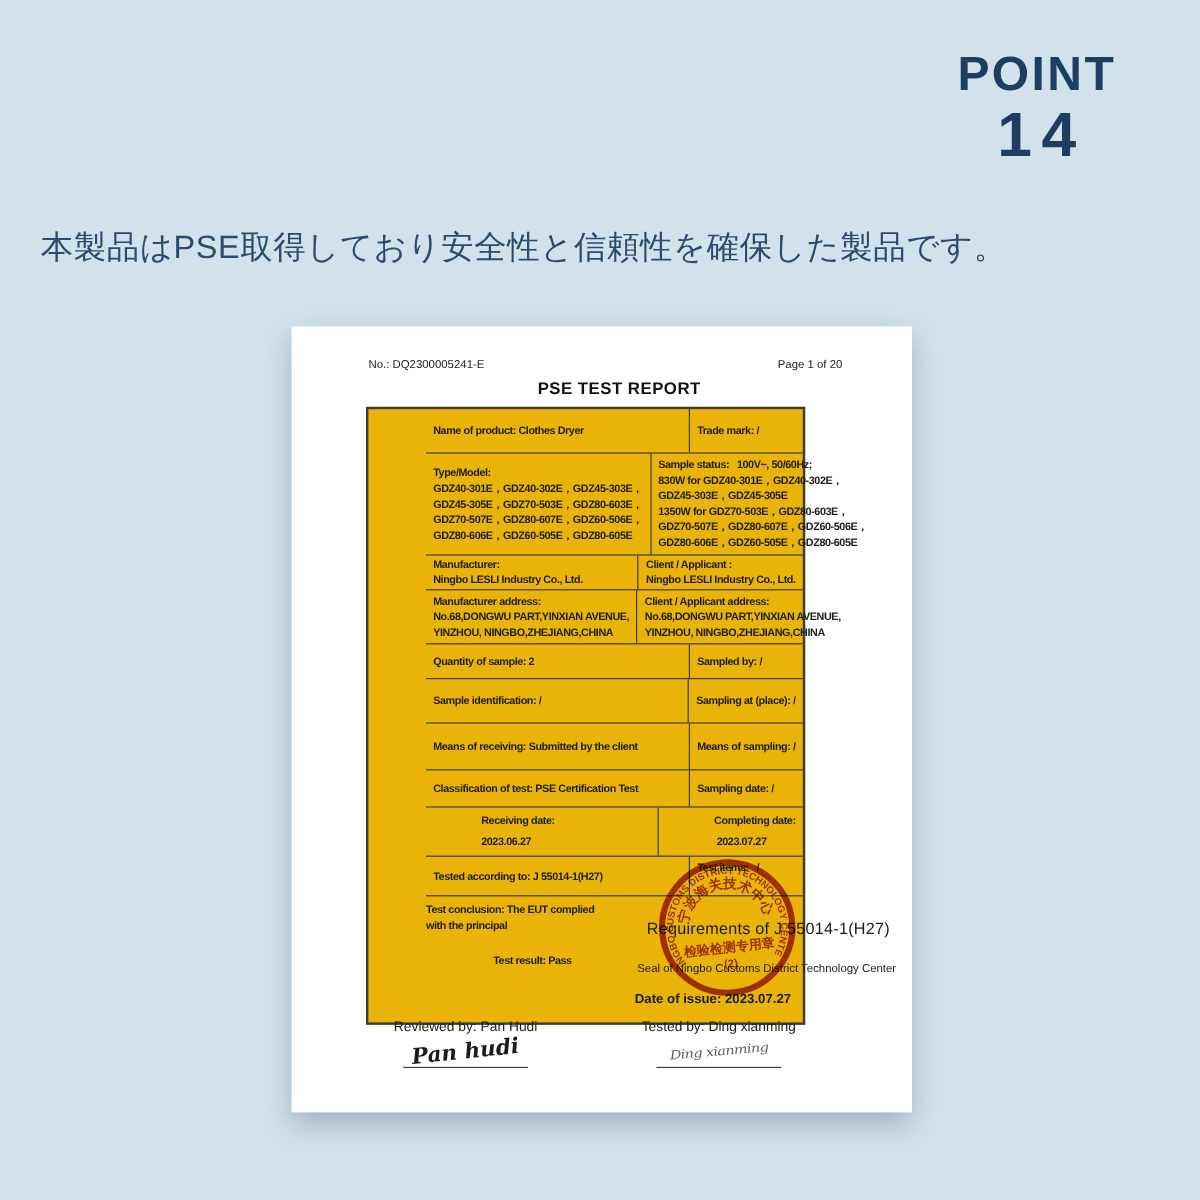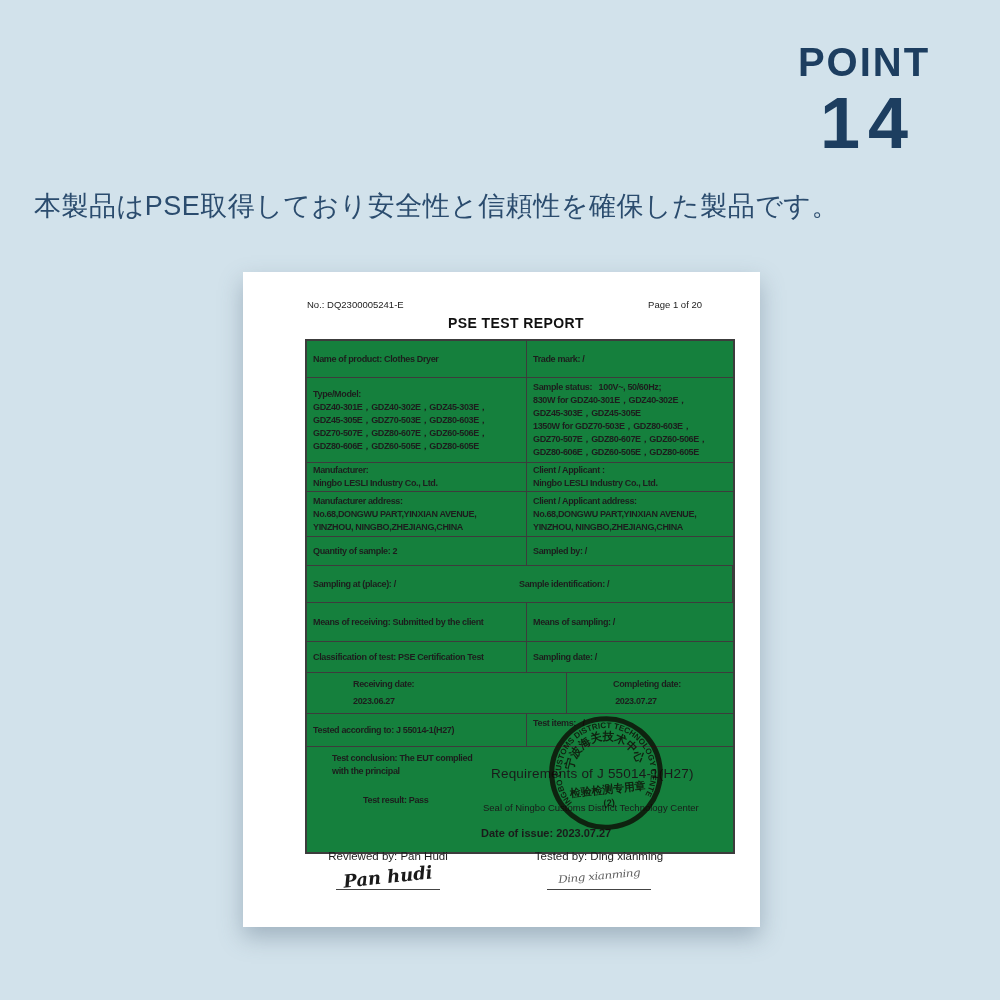--- a/index.html
+++ b/index.html
@@ -14,61 +14,61 @@
   .main-title {
     position:absolute; left:36px; top:74px;
     font-size:72px; font-weight:900; color:#2b4c6e;
     letter-spacing:1px; line-height:1.2; white-space:nowrap;
   }
   .point-block {
     position:absolute; top:40px; right:66px; width:140px;
     text-align:center; color:#1d3e60;
   }
   .point-label { font-size:40px; font-weight:800; letter-spacing:2px; line-height:1.1; }
-  .point-number { font-size:72px; font-weight:800; letter-spacing:8px; padding-left:8px; line-height:1.05; margin-top:2px; }
+  .point-number { font-size:52px; font-weight:800; letter-spacing:8px; padding-left:8px; line-height:1.05; margin-top:2px; }
   .subtitle {
     position:absolute; left:34px; top:188px;
     font-size:27px; font-weight:500; color:#2b4c6e;
     letter-spacing:0.5px; white-space:nowrap;
   }
 
   
   .paper {
     position:absolute; left:243px; top:272px; width:517px; height:655px;
     background:#ffffff; box-shadow:0 10px 22px rgba(80,100,120,0.38);
   }
   .doc-no { position:absolute; left:64px; top:27px; font-size:9.5px; color:#222; }
   .doc-page { position:absolute; right:58px; top:27px; font-size:9.5px; color:#222; }
   .doc-title {
     position:absolute; left:62px; top:43px; width:422px; text-align:center;
     font-size:14px; font-weight:bold; color:#111; letter-spacing:0.4px;
   }
 
   
   .spec-table {
-    position:absolute; left:62px; top:67px; width:430px;
-    border:2px solid #3c3c3c; box-sizing:border-box; background:#15803d;
+    position:absolute; left:62px; top:67px; width:366px;
+    border:2px solid #3c3c3c; box-sizing:border-box; background:#eab308;padding-left:48px;
   }
   .trow { display:flex; border-bottom:1px solid #3c3c3c; }
   .trow:last-child { border-bottom:none; }
   .cell {
     box-sizing:border-box; padding:2px 6px;
     font-size:9px; font-weight:bold; color:#1d1d1d;
     line-height:13px; letter-spacing:-0.35px;
     white-space:pre; display:flex; align-items:center; overflow:visible;
   }
   .cell.cl { width:220px; border-right:1px solid #3c3c3c; }
   .cell.cr { flex:1; }
   .cell.top { align-items:flex-start; padding-top:3px; }
   .cell.lh17 { line-height:17px;margin-left:40px; }
 
   
   .conclusion { position:relative; height:105px; }
   .concl-text {
-    position:absolute; left:25px; top:5px;
+    position:absolute; left:0; top:5px;
     font-size:9px; font-weight:bold; color:#1d1d1d; line-height:13px;
     letter-spacing:-0.35px; white-space:pre-line;
   }
   .concl-result {
     position:absolute; left:8px; top:48px;
     font-size:9px; font-weight:bold; color:#1d1d1d; letter-spacing:-0.35px;margin-left:48px;
   }
   .concl-req {
     position:absolute; left:184px; top:19px;
     font-size:13.5px; font-weight:400; color:#1a1a1a; letter-spacing:0.2px; white-space:nowrap;
@@ -155,22 +155,22 @@
 YINZHOU, NINGBO,ZHEJIANG,CHINA</div>
         <div class="cell cr">Client / Applicant address:
 No.68,DONGWU PART,YINXIAN AVENUE,
 YINZHOU, NINGBO,ZHEJIANG,CHINA</div>
       </div>
       <div class="trow" style="height:28px">
         <div class="cell cl">Quantity of sample: 2</div>
         <div class="cell cr">Sampled by: /</div>
       </div>
       <div class="trow" style="height:36px">
+        <div class="cell cl">Sample identification: /</div>
         <div class="cell cr">Sampling at (place): /</div>
-        <div class="cell cl">Sample identification: /</div>
       </div>
       <div class="trow" style="height:38px">
         <div class="cell cl">Means of receiving: Submitted by the client</div>
         <div class="cell cr">Means of sampling: /</div>
       </div>
       <div class="trow" style="height:30px">
         <div class="cell cl">Classification of test: PSE Certification Test</div>
         <div class="cell cr">Sampling date: /</div>
       </div>
       <div class="trow" style="height:40px">

